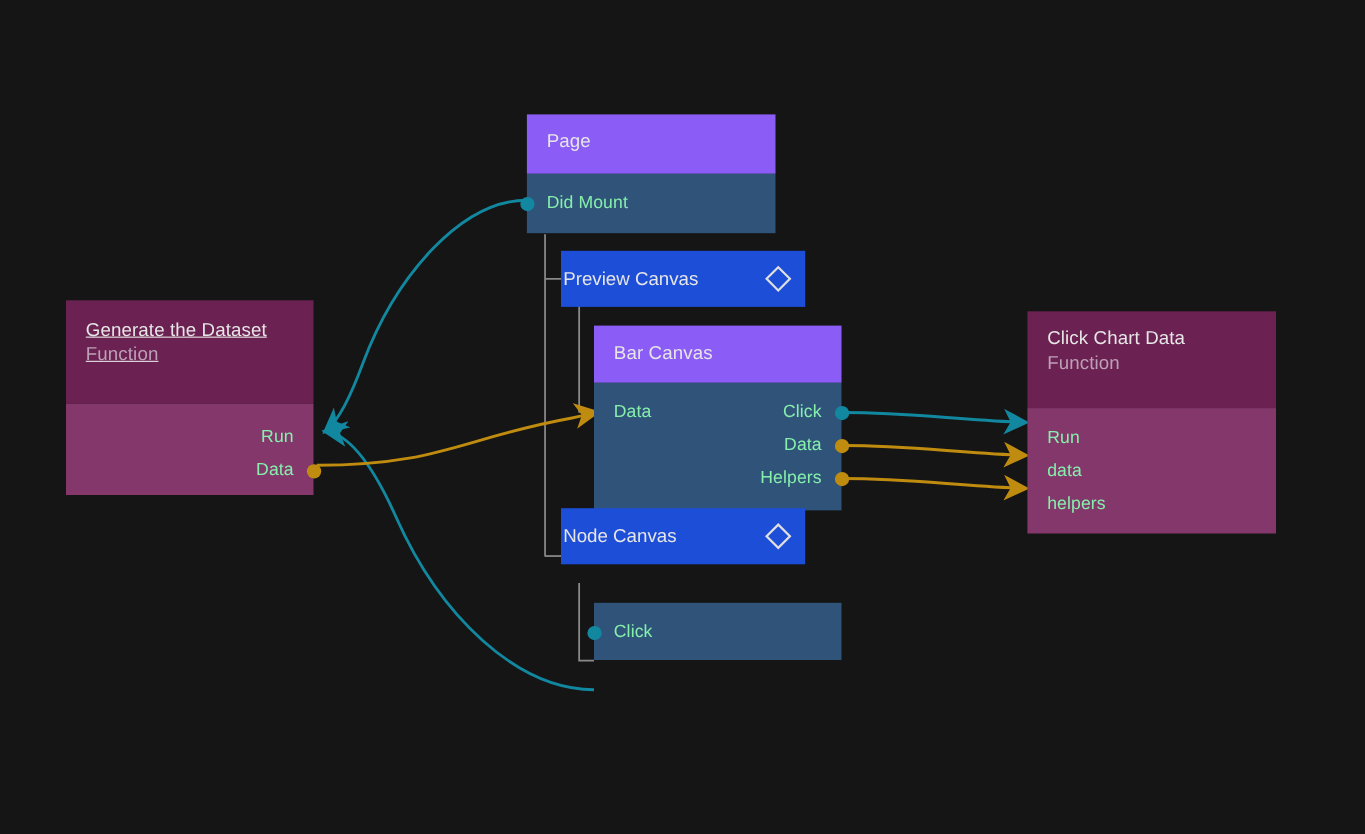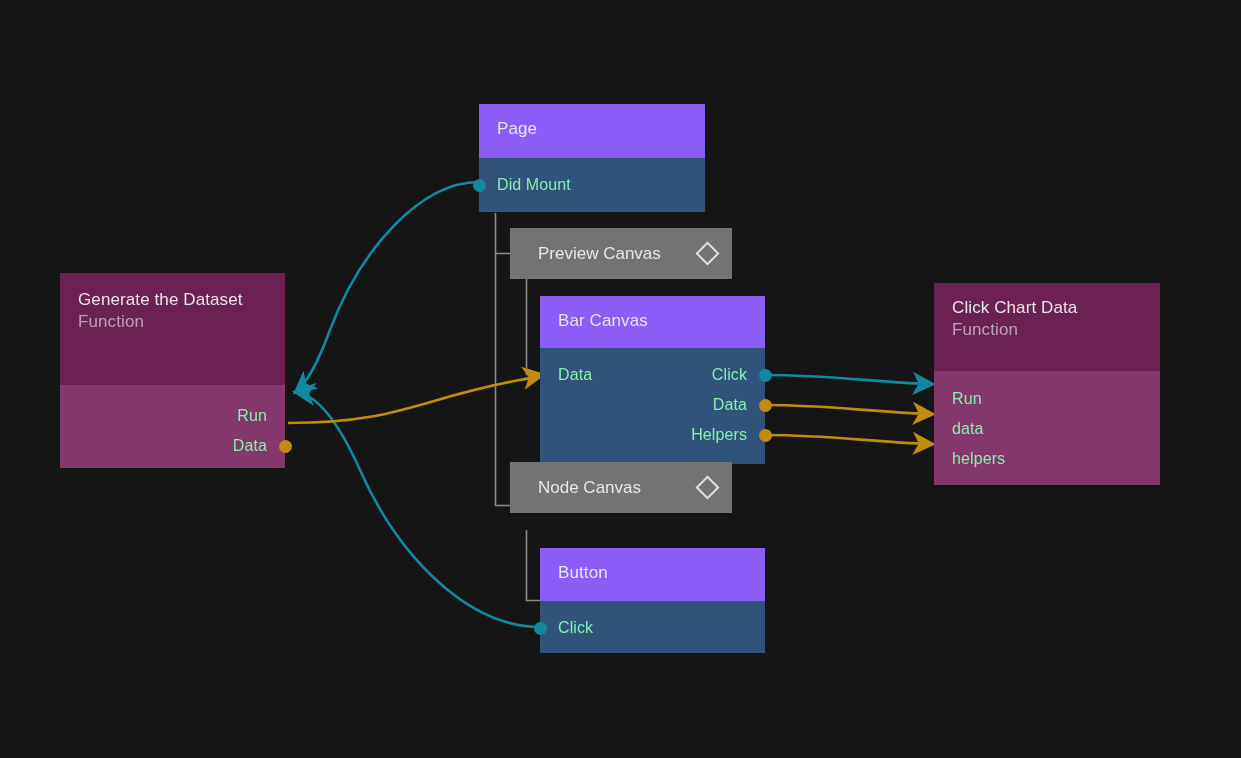--- a/index.html
+++ b/index.html
@@ -78,23 +78,23 @@
     letter-spacing: 0.1px;
   }
   .port-row.left  { justify-content: flex-start; padding-left: 18px; }
   .port-row.right { justify-content: flex-end;   padding-right: 18px; }
 
   
   .slim {
     display: flex;
     align-items: center;
     justify-content: space-between;
-    background: #737373;
-    box-sizing: border-box;
-    padding: 0 16px 0 28px;
+    background: #1d4ed8;
+    box-sizing: border-box;
+    padding: 0 16px 0 2px;
     color: #e6e6e6;
     font-size: 17px;
   }
   .diamond-icon {
     width: 17px;
     height: 17px;
     border: 2px solid #e0e0e0;
     transform: rotate(45deg);
     box-sizing: border-box;
   }
@@ -143,21 +143,21 @@
     <path d="M288 423 C 400 423, 420 398, 520 380 C 530 378, 536 376, 542 375" stroke="#c08c10" stroke-width="2.6" fill="none" marker-end="url(#arrow-gold)"></path>
 
     <path d="M766 375 C 830 375, 870 382, 932 384" stroke="#1288a0" stroke-width="2.6" fill="none" marker-end="url(#arrow-teal)"></path>
 
     <path d="M766 405 C 830 405, 870 412, 932 414" stroke="#c08c10" stroke-width="2.6" fill="none" marker-end="url(#arrow-gold)"></path>
 
     <path d="M766 435 C 830 435, 870 442, 932 444" stroke="#c08c10" stroke-width="2.6" fill="none" marker-end="url(#arrow-gold)"></path>
   </svg>
 
   <div class="node magenta" style="left:60px; top:273px; width:225px;">
-    <div class="node-header" style="height:112px; padding-top:16px;">
+    <div class="node-header" style="height:94px; padding-top:16px;text-decoration:underline;">
       <span>Generate the Dataset</span>
       <span class="subtitle">Function</span>
     </div>
     <div class="node-body" style="height:83px; padding-top:16px;">
       <div class="port-row right">
         <span>Run</span>
       </div>
       <div class="port-row right">
         <span>Data</span>
         <span class="dot gold" style="right:-7px; top:9px;"></span>
@@ -209,23 +209,20 @@
   </div>
 
   <div class="node" style="left:510px; top:462px; width:222px;">
     <div class="slim" style="height:51px;">
       <span>Node Canvas</span>
       <span class="diamond-icon"></span>
     </div>
   </div>
 
   <div class="node blue" style="left:540px; top:548px; width:225px;">
-    <div class="node-header" style="height:53px;">
-      <span>Button</span>
-    </div>
     <div class="node-body" style="height:52px; padding-top:12px;">
       <div class="port-row left">
         <span class="dot teal" style="left:-6px; top:9px;"></span>
         <span>Click</span>
       </div>
     </div>
   </div>
 
   <div class="node magenta" style="left:934px; top:283px; width:226px;">
     <div class="node-header" style="height:88px; padding-top:14px;">

